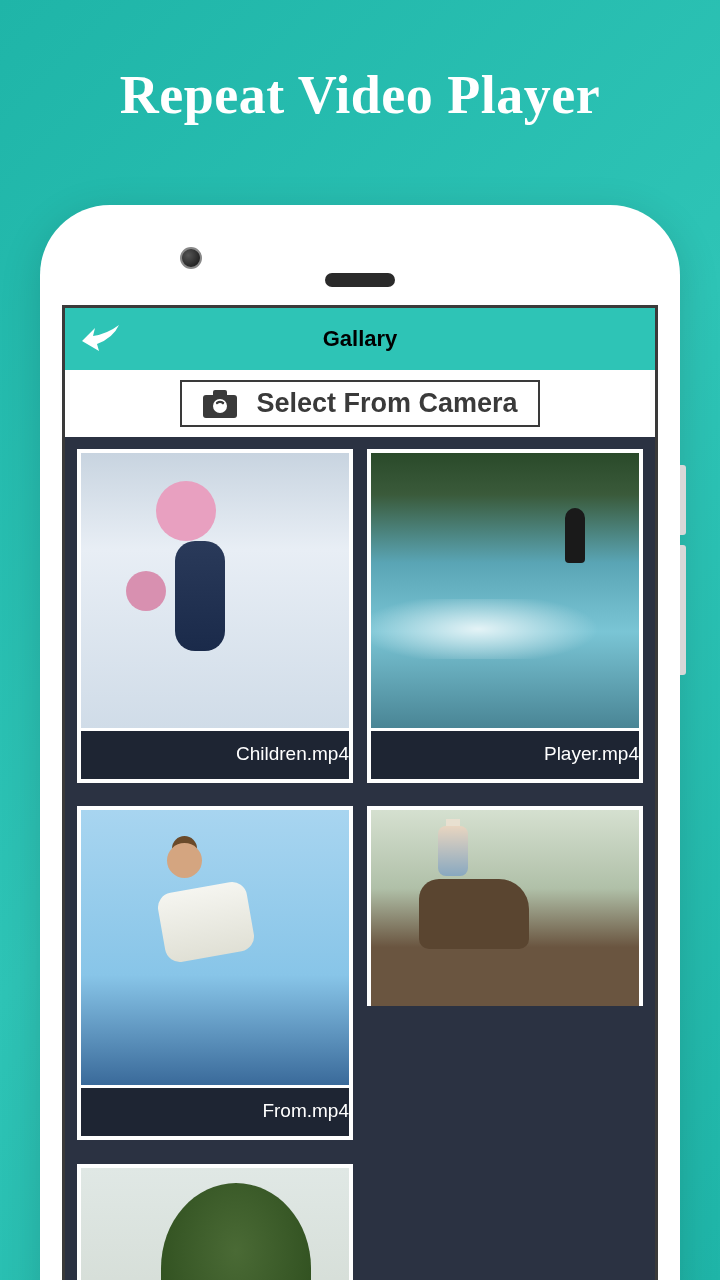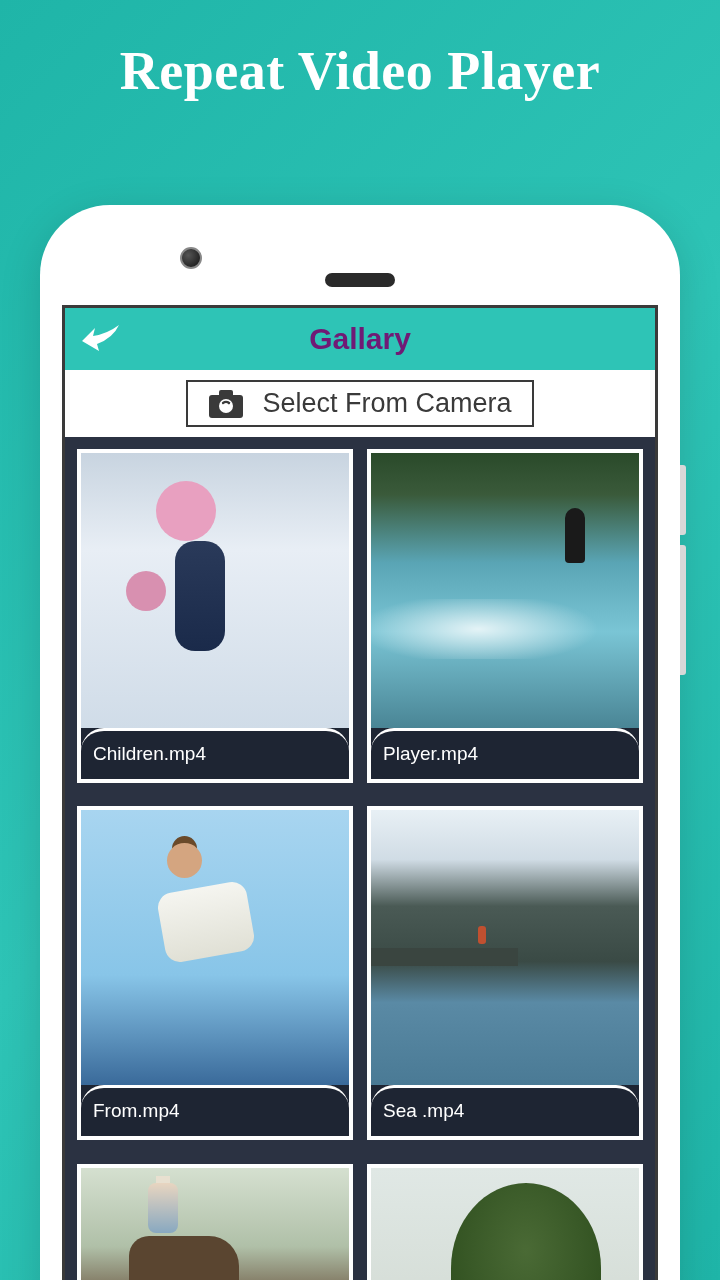--- a/index.html
+++ b/index.html
@@ -9,21 +9,21 @@
       background: linear-gradient(135deg, #1fb5a8 0%, #2ec4b6 50%, #1fb5a8 100%);
       font-family: -apple-system, BlinkMacSystemFont, "Segoe UI", Arial, sans-serif;
       overflow: hidden;
       position: relative;
     }
     .marketing-title {
       text-align: center;
       color: #fff;
       font-size: 54px;
       font-weight: 600;
-      padding-top: 40px;
+      padding-top: 64px;
       font-family: Georgia, serif;
       letter-spacing: 0.5px;
     }
     .phone-frame {
       position: absolute;
       top: 205px;
       left: 50%;
       transform: translateX(-50%);
       width: 640px;
       height: 1180px;
@@ -88,39 +88,40 @@
       position: relative;
     }
     .back-btn {
       position: absolute;
       left: 14px;
       color: #fff;
     }
     .header-title {
       flex: 1;
       text-align: center;
-      color: #701a75;
-      font-size: 30px;
+      color: #000000;
+      font-size: 22px;
       font-weight: 600;
     }
     .camera-bar {
       background: #fff;
       padding: 10px 40px;
       display: flex;
       justify-content: center;
     }
     .camera-btn {
       border: 2px solid #3a3a3a;
       padding: 6px 20px;
       display: flex;
       align-items: center;
       gap: 18px;
       color: #3a3a3a;
       font-size: 27px;
       cursor: pointer;
+      font-weight: bold;
     }
     .gallery-grid {
       flex: 1;
       background: #2b3242;
       padding: 12px;
       display: grid;
       grid-template-columns: 1fr 1fr;
       gap: 14px;
       overflow: hidden;
     }
@@ -137,25 +138,24 @@
       border-bottom: none;
     }
     .thumb {
       flex: 1;
       position: relative;
       overflow: hidden;
     }
     .video-label {
       background: #1e2533;
       color: #fff;
-      text-align: left;
+      text-align: right;
       font-size: 19px;
-      padding: 12px 12px 14px;
+      padding: 12px 0 14px;
       border-top: 3px solid #fff;
-      border-radius: 23px;
     }
     
     .thumb-children {
       background: linear-gradient(180deg, #c8d4e0 0%, #e8eef5 35%, #d0dce8 100%);
       position: relative;
     }
     .thumb-children::before {
       content:"";position:absolute;left:28%;top:10%;width:60px;height:60px;border-radius:50%;
       background:#e8a0c0;box-shadow:-40px 80px 0 -10px #d890b0;
     }
@@ -262,24 +262,20 @@
         <div class="video-label">Children.mp4</div>
       </div>
       <div class="video-item">
         <div class="thumb thumb-water"></div>
         <div class="video-label">Player.mp4</div>
       </div>
       <div class="video-item">
         <div class="thumb thumb-jump"></div>
         <div class="video-label">From.mp4</div>
       </div>
-      <div class="video-item">
-        <div class="thumb thumb-sea"></div>
-        <div class="video-label">Sea .mp4</div>
-      </div>
       <div class="video-item partial">
         <div class="thumb thumb-horse"></div>
       </div>
       <div class="video-item partial">
         <div class="thumb thumb-tree"></div>
       </div>
     </div>
   </div>
 </div>
 

